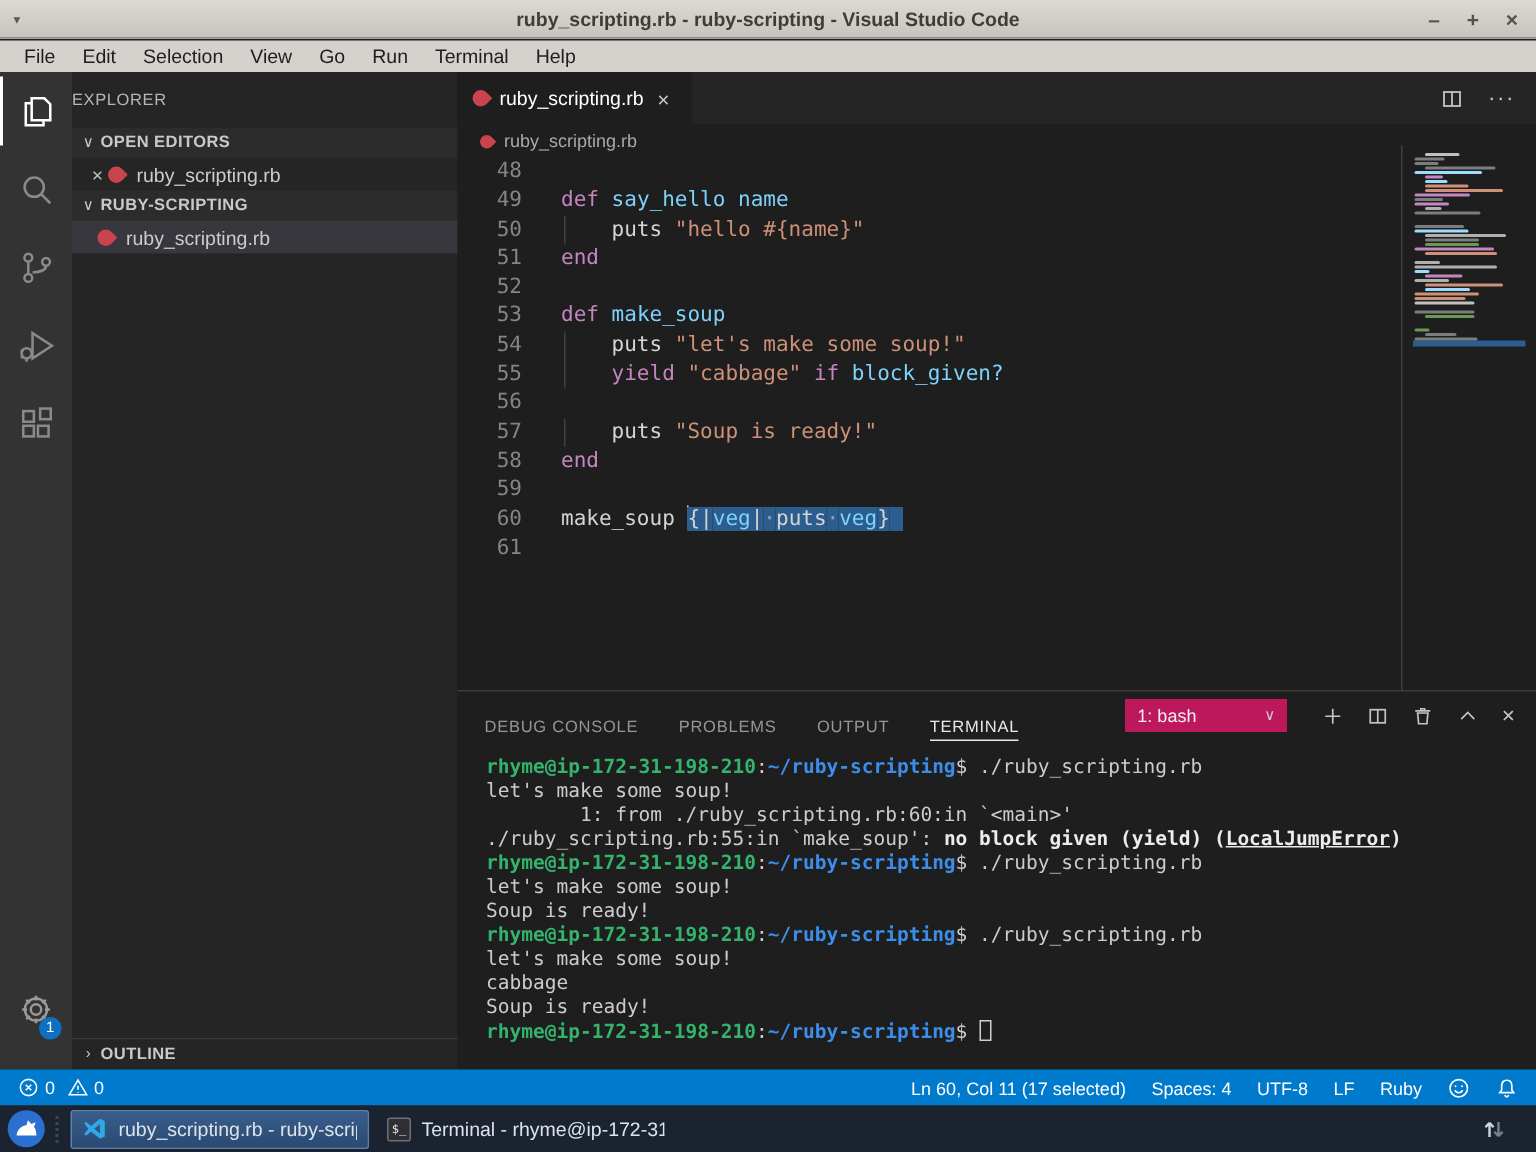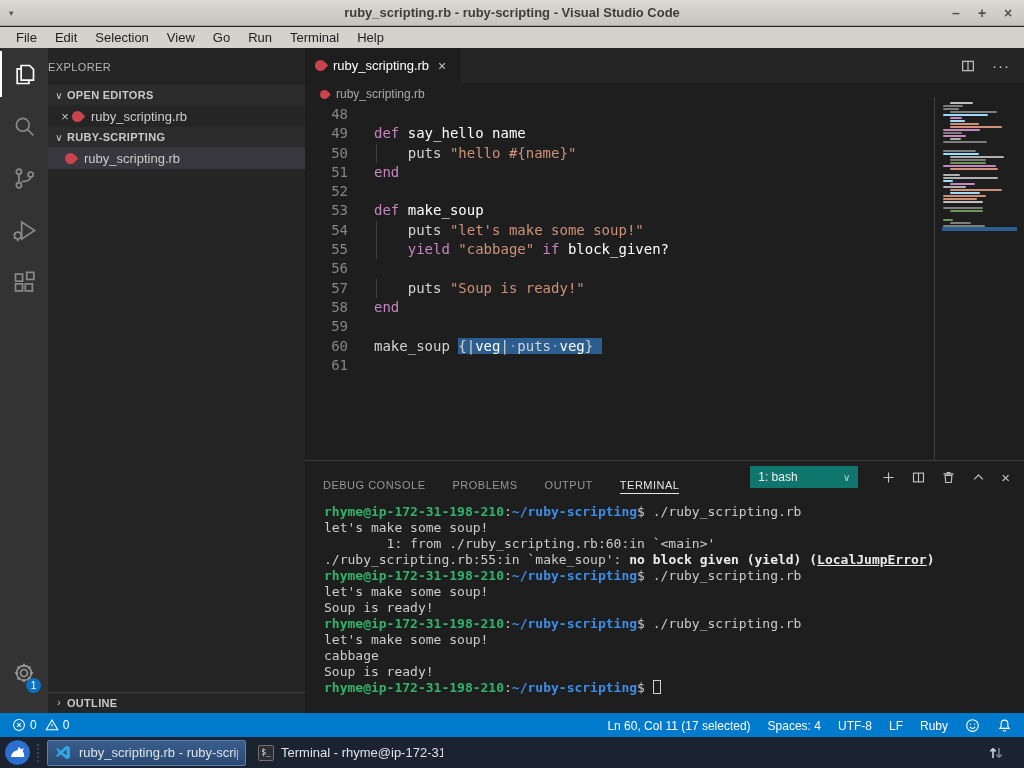--- a/index.html
+++ b/index.html
@@ -47,37 +47,37 @@
   .editor-actions{position:absolute;right:14px;top:0;height:35px;display:flex;gap:16px;align-items:center;color:#c5c5c5}
   .more-dots{font-size:15px;letter-spacing:1px;color:#c5c5c5}
   .breadcrumb{height:22px;display:flex;align-items:center;padding-left:15px;gap:7px;font-size:12px;color:#a9a9a9}
   .breadcrumb .ruby-icon{width:9px;height:9px}
 
   .code{position:absolute;left:0;top:57px;width:629px;font-family:"DejaVu Sans Mono",monospace;font-size:14px;color:#d4d4d4}
   .crow{height:19.3px;line-height:19.3px;white-space:pre;position:relative}
   .crow.ind::before{content:'';position:absolute;left:71px;top:0;width:1px;height:100%;background:#404040}
   .ln{display:inline-block;width:43px;text-align:right;color:#858585;vertical-align:top}
   .ctext{display:inline-block;margin-left:26px;white-space:pre;vertical-align:top}
-  .tk-com{color:#6a9955}.tk-kw{color:#c586c0}.tk-id{color:#ffffff}.tk-fn{color:#d4d4d4}.tk-pl{color:#d4d4d4}.tk-str{color:#ce9178}
+  .tk-com{color:#6a9955}.tk-kw{color:#c586c0}.tk-id{color:#7dd3fc}.tk-fn{color:#d4d4d4}.tk-pl{color:#d4d4d4}.tk-str{color:#ce9178}
   .tk-ws{color:#8aa8c4}
   .sel{background:#2b5d8f}
   .caret{display:inline-block;width:1.6px;height:16px;background:#d7d7d7;vertical-align:-3px;margin:0 -0.8px}
 
   .minimap{position:absolute;left:629px;top:49px;width:90px;height:365px;border-left:1px solid #3f3f46;padding:4px 7px 0 7px}
   .mm-row{height:3px;display:flex;align-items:center}
   .mm-bar{height:2px;border-radius:1px}
   .mm-sel{background:#2c5d8f;height:4px}
 
   
   .panel{position:absolute;left:305px;top:460px;width:719px;height:253px;background:#1e1e1e;border-top:1px solid #3c3c3c}
   .panel-tabs{display:flex;padding-left:18px;height:33px;align-items:flex-end}
   .ptab{font-size:11px;letter-spacing:.5px;color:#969696;margin-right:27px;display:flex;align-items:center;border-bottom:1.5px solid transparent;padding-bottom:2px}
   .ptab.active{color:#e7e7e7;border-bottom-color:#e7e7e7}
   .panel-actions{position:absolute;right:14px;top:5px;display:flex;align-items:center;gap:15px;color:#c5c5c5}
-  .shell-select{width:108px;height:22px;background:#0f766e;color:#f0f0f0;font-size:12px;display:flex;align-items:center;justify-content:space-between;padding:0 8px;margin-right:8px}
+  .shell-select{width:108px;height:22px;background:#be185d;color:#f0f0f0;font-size:12px;display:flex;align-items:center;justify-content:space-between;padding:0 8px;margin-right:8px}
   .terminal{position:absolute;left:19px;top:43px;font-family:"DejaVu Sans Mono",monospace;font-size:13px;line-height:16px;color:#cccccc}
   .trow{height:16px;white-space:pre}
   .t-u{color:#33b36b;font-weight:bold}
   .t-d{color:#3b8eea;font-weight:bold}
   .t-b{color:#ececec;font-weight:bold}
   .t-bu{color:#ececec;font-weight:bold;text-decoration:underline}
   .tcursor{display:inline-block;width:8px;height:14px;border:1px solid #cfcfcf;vertical-align:-2px}
 
   
   .statusbar{position:absolute;left:0;top:713px;width:1024px;height:24px;background:#007acc;color:#ffffff;display:flex;align-items:center;font-size:12px;padding:0 12px}

